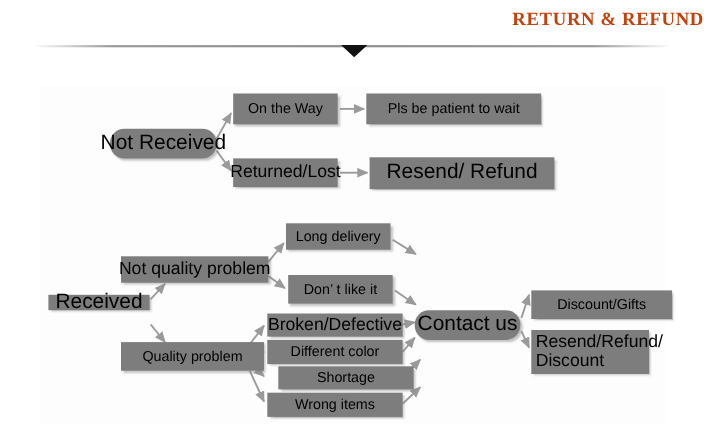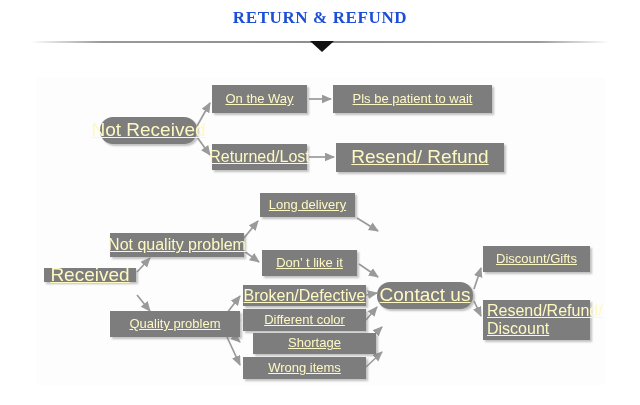--- a/index.html
+++ b/index.html
@@ -15,26 +15,26 @@
     overflow: hidden;
     font-family: "Liberation Sans", sans-serif;
   }
 
   
   #header-title {
     position: absolute;
     left: 0;
     top: 8px;
     width: 640px;
-    text-align: center;
+    text-align: right;
     font-family: "Liberation Serif", serif;
     font-weight: bold;
     font-size: 17px;
     letter-spacing: 0.6px;
-    color: #1d4ed8;
+    color: #c2410c;
     white-space: nowrap;
   }
   #header-rule {
     position: absolute;
     left: 33px;
     top: 41px;
     width: 574px;
     height: 2px;
     background: linear-gradient(to right,
         rgba(160,160,160,0.05) 0%,
@@ -62,32 +62,31 @@
     width: 569px;
     height: 307px;
     background: #fdfdfd;
   }
 
   
   .node {
     position: absolute;
     box-sizing: border-box;
     background: #7d7d7d;
-    color: #fef9c3;
+    color: #000000;
     display: flex;
     align-items: center;
     justify-content: center;
     text-align: center;
     line-height: 1.08;
     white-space: nowrap;
     box-shadow: 2px 2px 2px rgba(120,120,120,0.45);
     font-size: 13px;
     overflow: visible;
     z-index: 3;
-    text-decoration: underline;
   }
   .node.clip { overflow: hidden; }
   .node.left-align {
     justify-content: flex-start;
     text-align: left;
     white-space: normal;
     padding-left: 4px;
     line-height: 1.15;
   }
   .node.big { font-size: 19px; }
@@ -164,31 +163,31 @@
   <div class="node sm" style="left:212px; top:144px; width:95px; height:26px;">Returned/Lost</div>
 
   <div class="node big" style="left:336px; top:143px; width:168px; height:29px;">Resend/ Refund</div>
 
   <div class="node big" style="left:44px; top:268px; width:92px; height:14px;">Received</div>
 
   <div class="node sm" style="left:110px; top:233px; width:134px; height:24px;">Not quality problem</div>
 
   <div class="node" style="left:110px; top:311px; width:130px; height:26px;">Quality problem</div>
 
-  <div class="node clip" style="left:260px; top:193px; width:95px; height:24px;">Long delivery</div>
+  <div class="node clip" style="left:260px; top:203px; width:95px; height:24px;">Long delivery</div>
 
   <div class="node" style="left:262px; top:250px; width:95px; height:26px;">Don’ t like it</div>
 
   <div class="node sm" style="left:243px; top:285px; width:123px; height:21px;">Broken/Defective</div>
 
   <div class="node" style="left:243px; top:309px; width:123px; height:22px;">Different color</div>
 
   <div class="node" style="left:253px; top:333px; width:123px; height:21px;">Shortage</div>
 
   <div class="node" style="left:243px; top:357px; width:123px; height:22px;">Wrong items</div>
 
   <div class="node med" style="left:377px; top:282px; width:96px; height:27px;">Contact us</div>
 
-  <div class="node" style="left:483px; top:246px; width:107px; height:26px;">Discount/Gifts</div>
+  <div class="node" style="left:483px; top:264px; width:128px; height:26px;">Discount/Gifts</div>
 
   <div class="node sm left-align" style="left:483px; top:300px; width:107px; height:40px;">Resend/Refund/ Discount</div>
 
 </div>
 
 </body></html>

